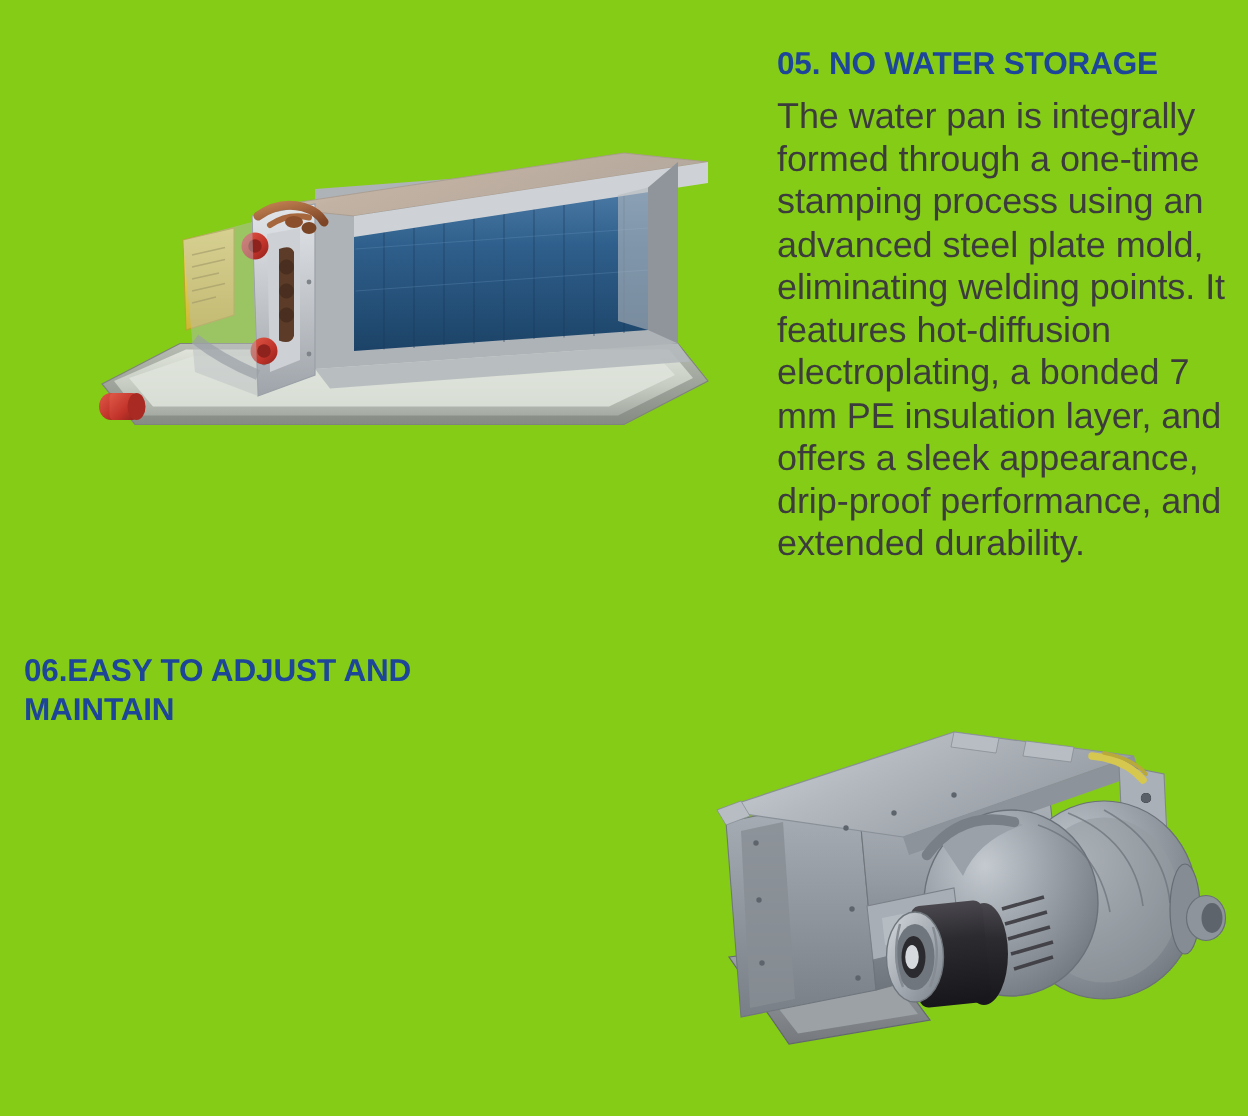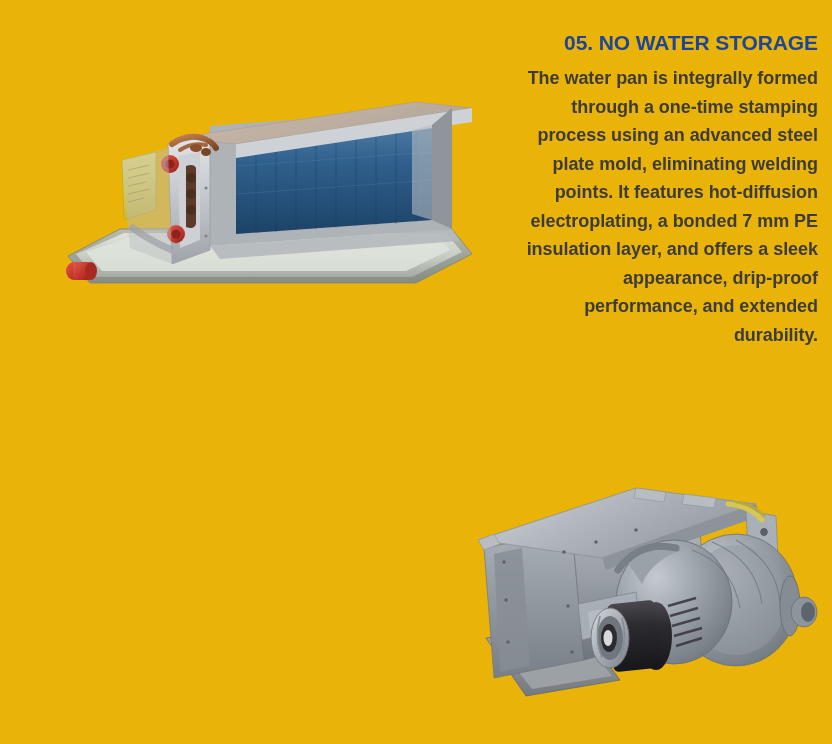--- a/index.html
+++ b/index.html
@@ -14,22 +14,21 @@
   body {
     font-family: "Liberation Sans", sans-serif;
     color: #3a3a3a;
     position: relative;
   }
 
   .page {
     position: relative;
     width: 832px;
     height: 744px;
-    background: #eab308;
-    text-align: right;
+    background: #84cc16;
   }
 
   
   .feature-block { position: absolute; }
 
   #feature-05 { left: 0; top: 0; width: 832px; height: 410px; }
   #feature-06 { left: 0; top: 410px; width: 832px; height: 334px; }
 
   .text-col { position: absolute; }
   .media-col { position: absolute; }
@@ -44,23 +43,23 @@
     color: #1d4699;
     font-size: 21px;
     font-weight: bold;
     line-height: 26px;
     letter-spacing: -0.1px;
     margin-bottom: 8px;
   }
 
   .feature-body {
     color: #3c3c3c;
-    font-size: 18px;
+    font-size: 24px;
     line-height: 28.5px;
-    font-weight: 700;
+    font-weight: 400;
     letter-spacing: -0.05px;
   }
 
   .media-col svg { display: block; width: 100%; height: 100%; }
 </style>
 </head>
 <body>
 
 <div class="page">
 
@@ -200,20 +199,21 @@
 
     <div class="text-col">
       <h2 class="feature-heading">05. NO WATER STORAGE</h2>
       <p class="feature-body">The water pan is integrally formed through a one-time stamping process using an advanced steel plate mold, eliminating welding points. It features hot-diffusion electroplating, a bonded 7 mm PE insulation layer, and offers a sleek appearance, drip-proof performance, and extended durability.</p>
     </div>
   </section>
 
   <section class="feature-block" id="feature-06">
 
     <div class="text-col">
+      <h2 class="feature-heading">06.EASY TO ADJUST AND MAINTAIN</h2>
     </div>
 
     <div class="media-col">
       <svg viewBox="0 0 372 280" xmlns="http://www.w3.org/2000/svg" role="img">
         <defs>
           <linearGradient id="galvTop" x1="0" y1="0" x2="1" y2="0.5">
             <stop offset="0%" stop-color="#d3d8dd"></stop>
             <stop offset="45%" stop-color="#b3b9bf"></stop>
             <stop offset="100%" stop-color="#949aa1"></stop>
           </linearGradient>

